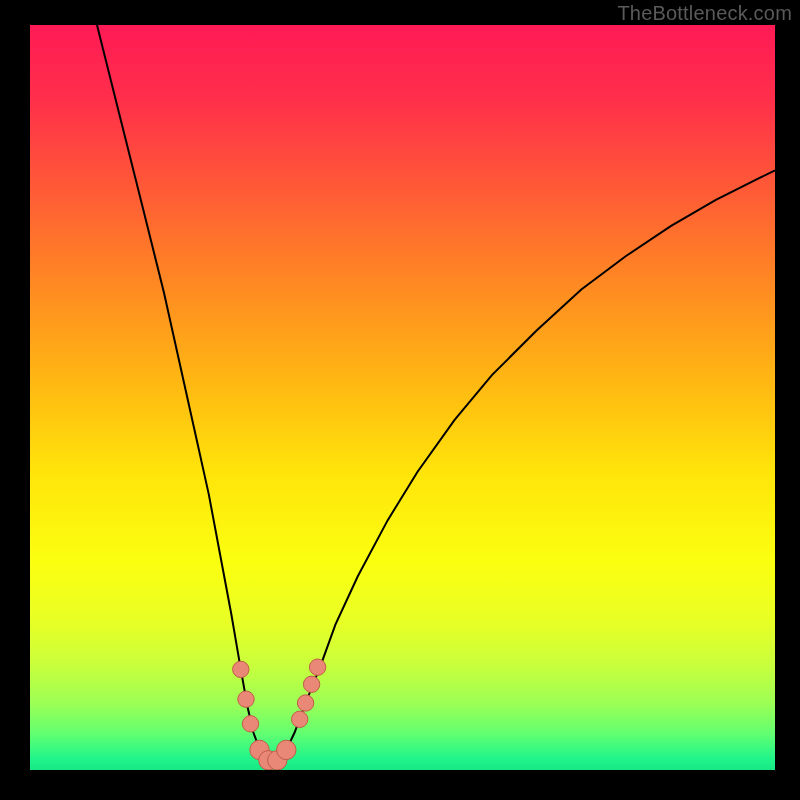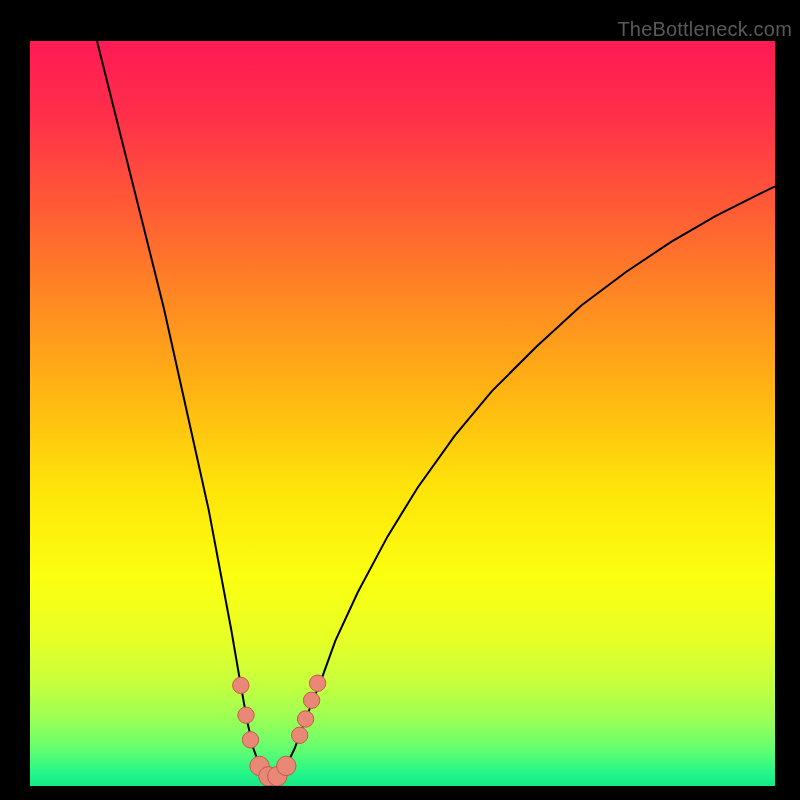--- a/index.html
+++ b/index.html
@@ -10,21 +10,20 @@
     background: #000;
     overflow: hidden;
     font-family: Arial, Helvetica, sans-serif;
   }
   .frame {
     position: absolute;
     left: 0; top: 0;
     width: 800px;
     height: 747px;
     background: #000;
-    margin-top: 16px;
   }
   .plot {
     position: absolute;
     left: 30px;
     top: 25px;
     width: 745px;
     height: 745px;
     overflow: hidden;
   }
   .watermark {

